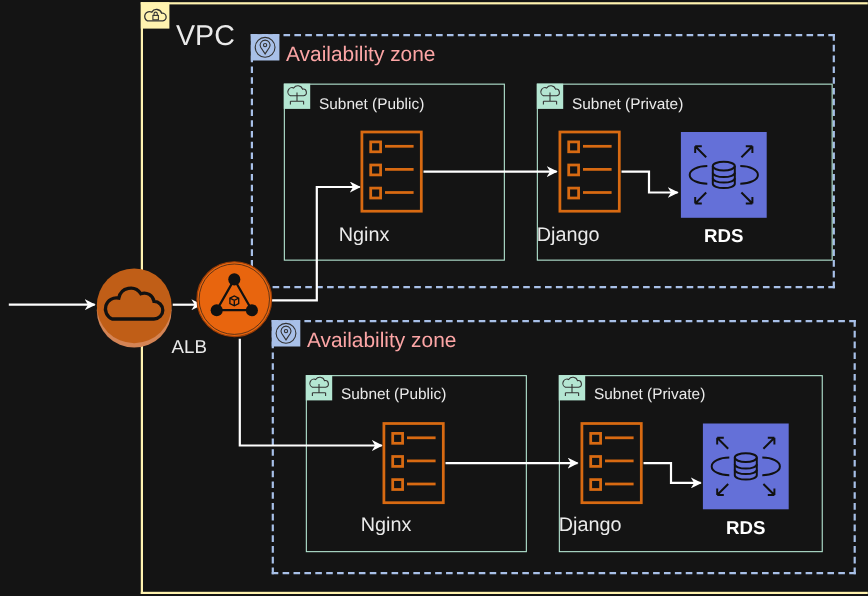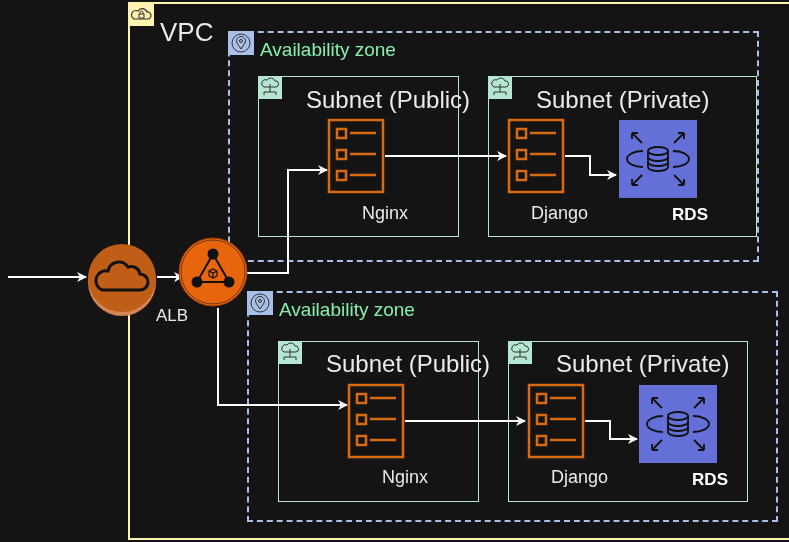--- a/index.html
+++ b/index.html
@@ -3,26 +3,26 @@
 <meta charset="utf-8">
 <style>
   html, body { margin:0; padding:0; }
   body { width:789px; height:542px; background:#141414; position:relative; overflow:hidden; font-family:"Liberation Sans", sans-serif; }
   .abs { position:absolute; }
   .vpc { left:128px; top:2px; width:661px; height:538px; border:2px solid #fff3b0; border-right:none; box-sizing:border-box; }
   .vpc-badge { left:128px; top:2px; width:26px; height:24px; background:#fff3b0; }
   .vpc-label { left:160px; top:17px; font-size:26px; color:#eaeaea; }
   .az { border:2px dashed #a8c0e8; box-sizing:border-box; }
   .az-badge { width:26px; height:24px; background:#a8c0e8; }
-  .az-label { font-size:19px; color:#86efac; }
+  .az-label { font-size:19px; color:#fca5a5; }
   .subnet { border:1px solid #b4e6d2; box-sizing:border-box; }
   .sub-badge { width:24px; height:23px; background:#b4e6d2; }
-  .sub-label { font-size:24px; color:#eaeaea; white-space:nowrap;margin-left:16px; }
-  .node-label { font-size:18px; color:#eaeaea; text-align:right; width:100px; }
-  .rds-label { font-size:17px; color:#ffffff; font-weight:bold; text-align:right; width:100px; }
+  .sub-label { font-size:14px; color:#eaeaea; white-space:nowrap; }
+  .node-label { font-size:18px; color:#eaeaea; text-align:left; width:100px; }
+  .rds-label { font-size:17px; color:#ffffff; font-weight:bold; text-align:center; width:100px; }
   svg.wires { position:absolute; left:0; top:0; }
 </style>
 </head>
 <body>
 
 <div class="abs vpc"></div>
 <div class="abs vpc-badge">
   <svg width="26" height="24">
     <path d="M6 17 h14 a3.5 3.5 0 0 0 -1 -7 a5 5 0 0 0 -9 -1 a4 4 0 0 0 -4 8z" fill="none" stroke="#333" stroke-width="1.2"></path>
     <rect x="11" y="12" width="5" height="4" fill="none" stroke="#333" stroke-width="1"></rect>

